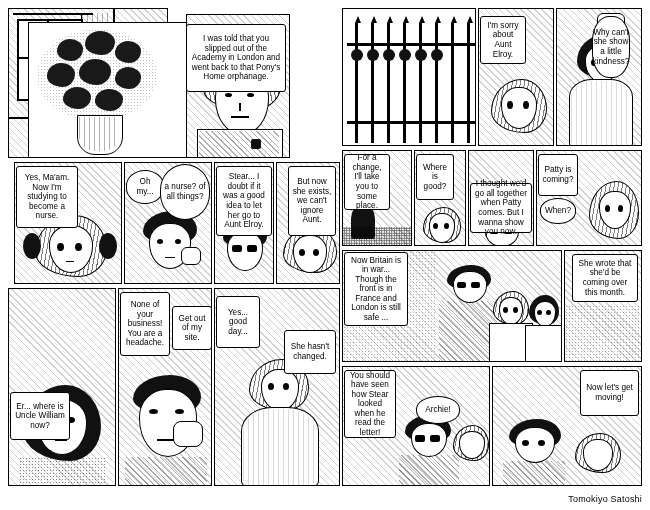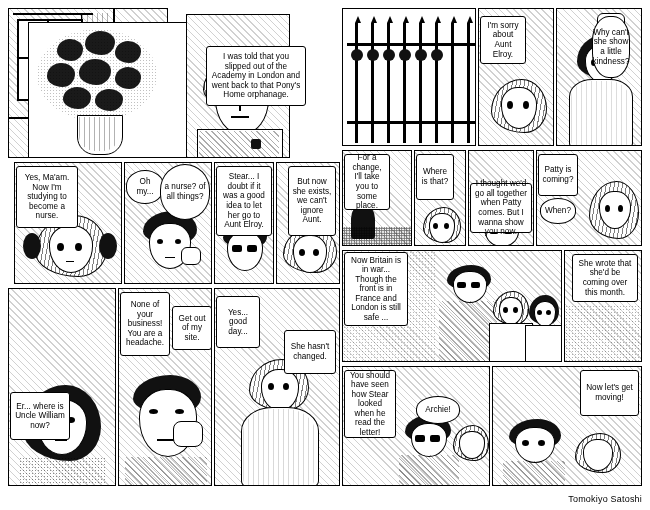--- a/index.html
+++ b/index.html
@@ -180,21 +180,21 @@
     <div class="eye" style="left:60px; top:78px; width:7px; height:4px;"></div>
     <div class="stroke" style="left:36px; top:72px; width:11px; height:1.4px;"></div>
     <div class="stroke" style="left:58px; top:72px; width:11px; height:1.4px;"></div>
     <div class="stroke" style="left:44px; top:101px; width:18px; height:1.6px;"></div>
     <div class="stroke" style="left:52px; top:88px; width:1.6px; height:8px;"></div>
     <div class="dress" style="left:10px; top:114px; width:84px; height:30px;"></div>
     <div class="art hatch-mid" style="left:12px; top:116px; width:80px; height:28px;"></div>
     <div class="blob" style="left:64px; top:124px; width:10px; height:10px; border-radius:2px;"></div>
   </div>
 
-  <div class="balloon rect" style="left:186px; top:46px; width:100px; height:60px;margin-left:20px;">I was told that you slipped out of the Academy in London and went back to that Pony's Home orphanage.</div>
+  <div class="balloon rect" style="left:186px; top:24px; width:100px; height:68px;">I was told that you slipped out of the Academy in London and went back to that Pony's Home orphanage.</div>
 
   <div class="panel" style="left:14px; top:162px; width:108px; height:122px;">
     <div class="art hatch-light"></div>
     <div class="hairmass light" style="left:20px; top:52px; width:70px; height:60px;"></div>
     <div class="face" style="left:34px; top:62px; width:42px; height:46px;"></div>
     <div class="eye" style="left:42px; top:80px; width:7px; height:8px;"></div>
     <div class="eye" style="left:60px; top:80px; width:7px; height:8px;"></div>
     <div class="stroke" style="left:51px; top:98px; width:8px; height:1.4px;"></div>
     <div class="blob" style="left:8px; top:70px; width:18px; height:26px;"></div>
     <div class="blob" style="left:84px; top:70px; width:18px; height:26px;"></div>
@@ -323,21 +323,21 @@
   </div>
   <div class="balloon rect" style="left:344px; top:154px; width:46px; height:56px;">For a change, I'll take you to some place.</div>
 
   <div class="panel" style="left:414px; top:150px; width:52px; height:96px;">
     <div class="art hatch-light"></div>
     <div class="hairmass light" style="left:8px; top:56px; width:36px; height:34px;"></div>
     <div class="face" style="left:14px; top:62px; width:24px; height:28px;"></div>
     <div class="eye" style="left:18px; top:72px; width:5px; height:6px;"></div>
     <div class="eye" style="left:29px; top:72px; width:5px; height:6px;"></div>
   </div>
-  <div class="balloon rect" style="left:416px; top:154px; width:38px; height:46px;">Where is that?</div>
+  <div class="balloon rect" style="left:416px; top:154px; width:38px; height:46px;">Where is good?</div>
 
   <div class="panel" style="left:468px; top:150px; width:66px; height:96px;">
     <div class="art hatch-light"></div>
     <div class="hairmass" style="left:10px; top:62px; width:44px; height:24px;"></div>
     <div class="face" style="left:16px; top:68px; width:32px; height:26px;"></div>
     <div class="eye" style="left:21px; top:78px; width:8px; height:5px; border-radius:2px;"></div>
     <div class="eye" style="left:35px; top:78px; width:8px; height:5px; border-radius:2px;"></div>
   </div>
   <div class="balloon rect" style="left:470px; top:138px; width:62px; height:50px;margin-top:45px;">I thought we'd go all together when Patty comes. But I wanna show you now.</div>
 

